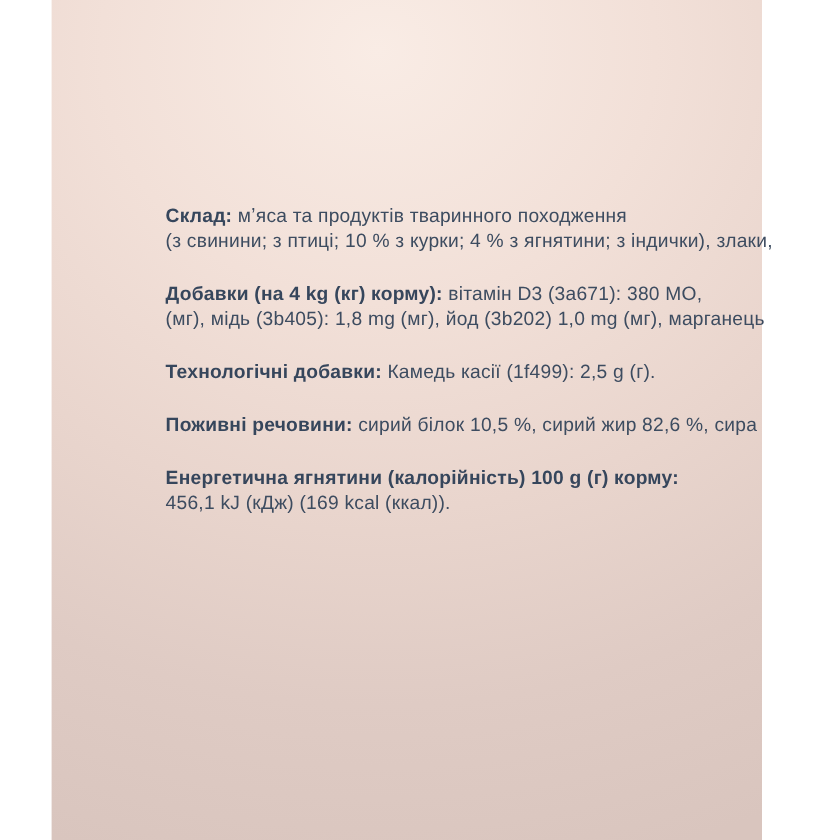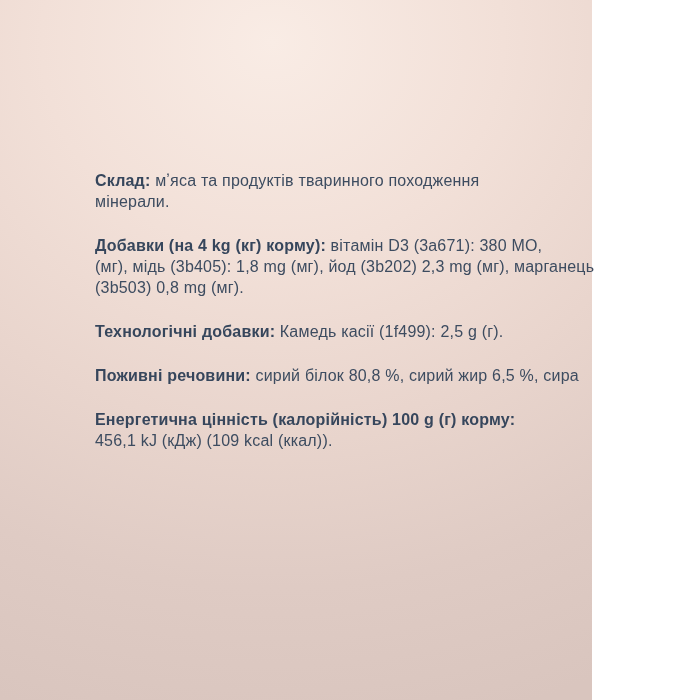--- a/index.html
+++ b/index.html
@@ -15,20 +15,21 @@
     position: relative;
     width: 592px;
     height: 700px;
     background:
       radial-gradient(130% 100% at 46% 6%,
         #f9ece5 0%,
         #f2e0d8 30%,
         #e9d5cd 55%,
         #dfcbc4 78%,
         #d9c5be 100%);
+    margin-left: 43px;
   }
   .label-text {
     position: absolute;
     left: 95px;
     top: 170px;
     width: 545px;
     font-family: "Liberation Sans", sans-serif;
     font-size: 16px;
     line-height: 21px;
     letter-spacing: 0.2px;
@@ -48,36 +49,35 @@
   }
 </style>
 </head>
 <body>
 
 <div class="page">
   <div class="label-text">
 
     <p class="sec">
       <span class="ln"><b>Склад:</b><span> мʼяса та продуктів тваринного походження</span></span>
-      <span class="ln"><b></b><span>мінерали.</span></span>
+      <span class="ln"><b></b><span>(з свинини; з птиці; 10 % з курки; 4 % з ягнятини; з індички), злаки,</span></span>
     </p>
 
     <p class="sec">
       <span class="ln"><b>Добавки (на 4 kg (кг) корму):</b><span> вітамін D3 (3а671): 380 МО,</span></span>
-      <span class="ln"><b></b><span>(мг), мідь (3b405): 1,8 mg (мг), йод (3b202) 2,3 mg (мг), марганець</span></span>
-      <span class="ln"><b></b><span>(3b503) 0,8 mg (мг).</span></span>
+      <span class="ln"><b></b><span>(мг), мідь (3b405): 1,8 mg (мг), йод (3b202) 1,0 mg (мг), марганець</span></span>
     </p>
 
     <p class="sec">
       <span class="ln"><b>Технологічні добавки:</b><span> Камедь касії (1f499): 2,5 g (г).</span></span>
     </p>
 
     <p class="sec">
-      <span class="ln"><b>Поживні речовини:</b><span> сирий білок 80,8 %, сирий жир 6,5 %, сира</span></span>
+      <span class="ln"><b>Поживні речовини:</b><span> сирий білок 10,5 %, сирий жир 82,6 %, сира</span></span>
     </p>
 
     <p class="sec">
-      <span class="ln"><b>Енергетична цінність (калорійність) 100 g (г) корму:</b><span></span></span>
-      <span class="ln"><b></b><span>456,1 kJ (кДж) (109 kcal (ккал)).</span></span>
+      <span class="ln"><b>Енергетична ягнятини (калорійність) 100 g (г) корму:</b><span></span></span>
+      <span class="ln"><b></b><span>456,1 kJ (кДж) (169 kcal (ккал)).</span></span>
     </p>
 
   </div>
 </div>
 
 </body></html>

